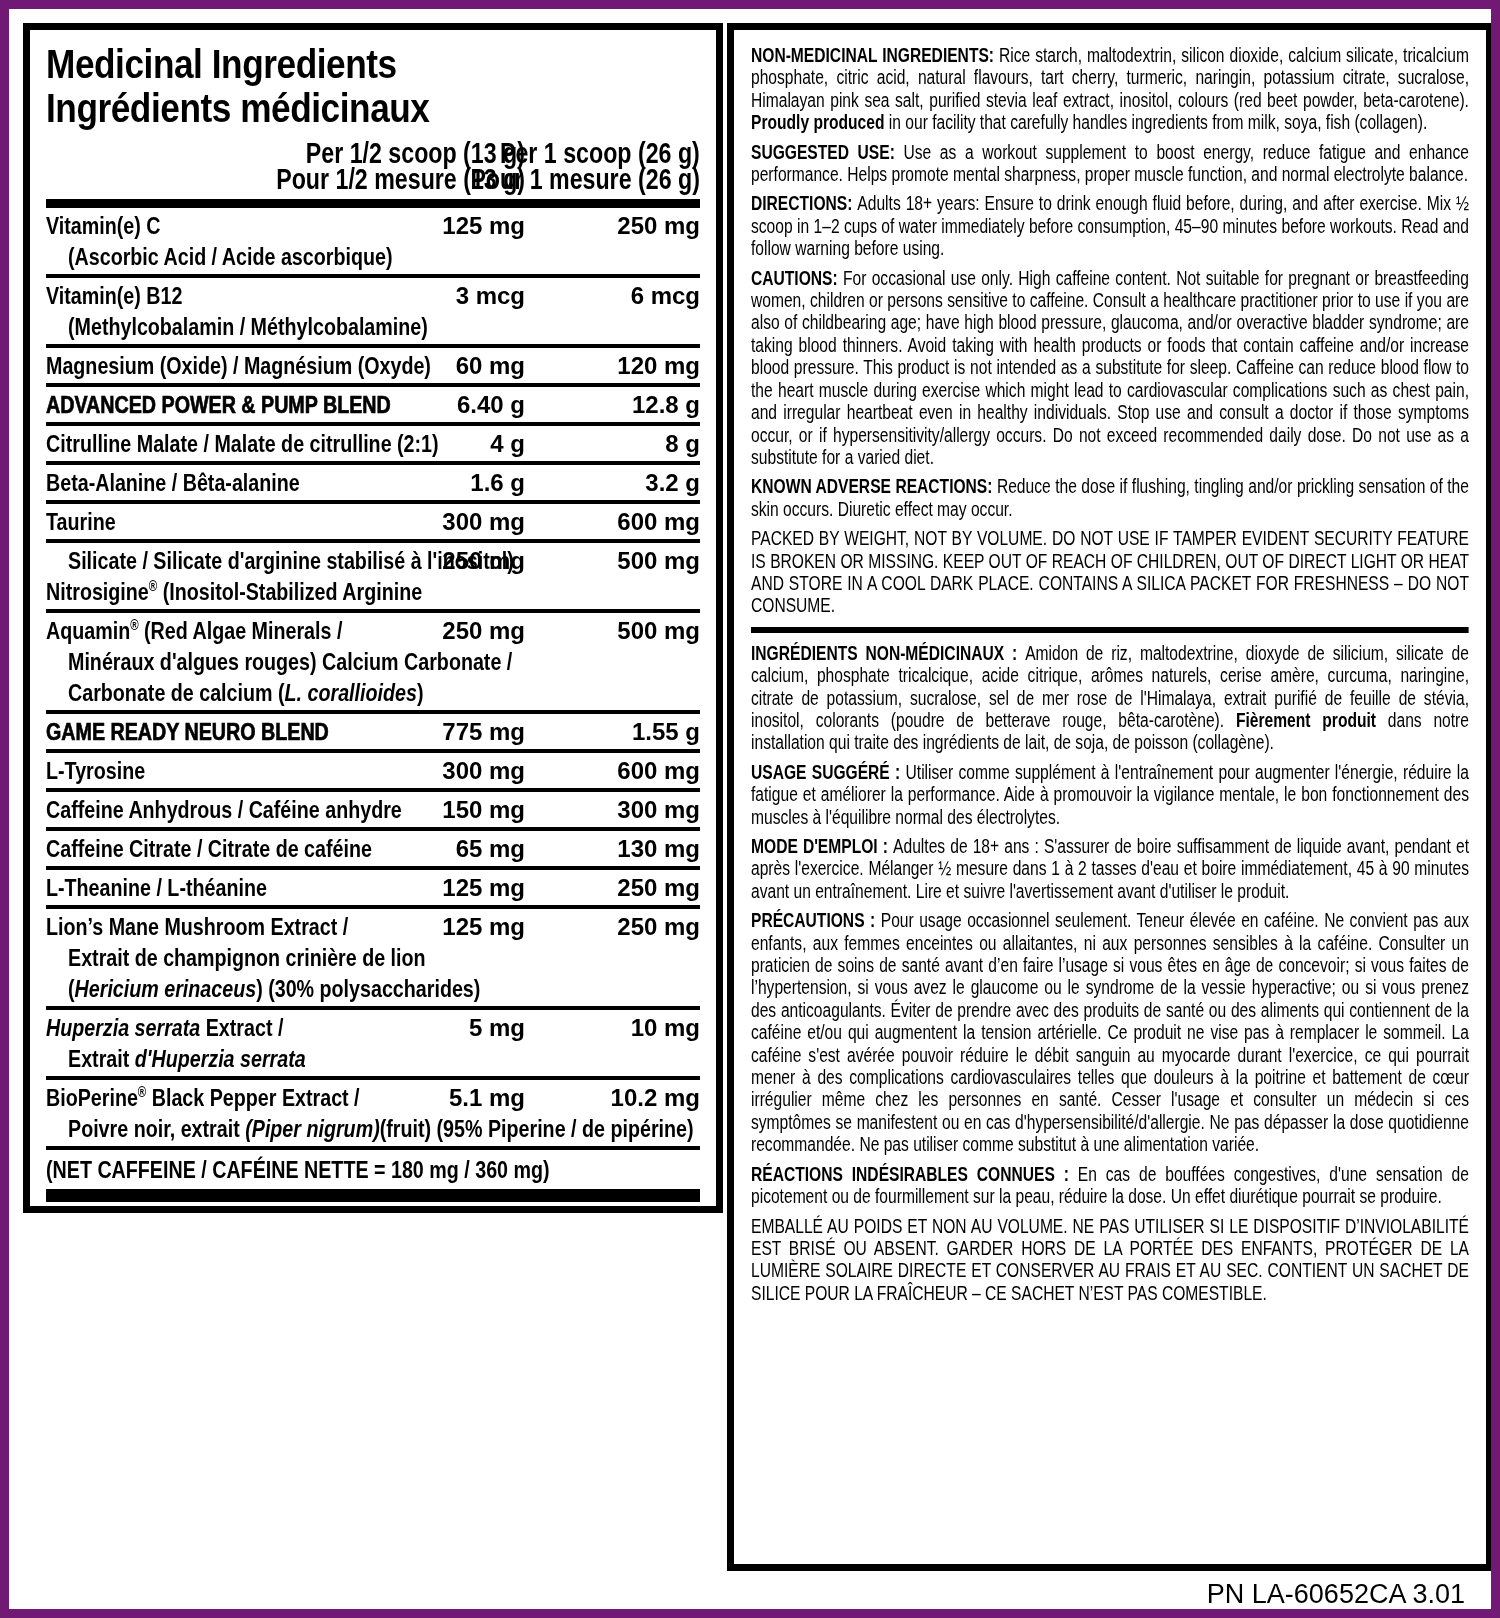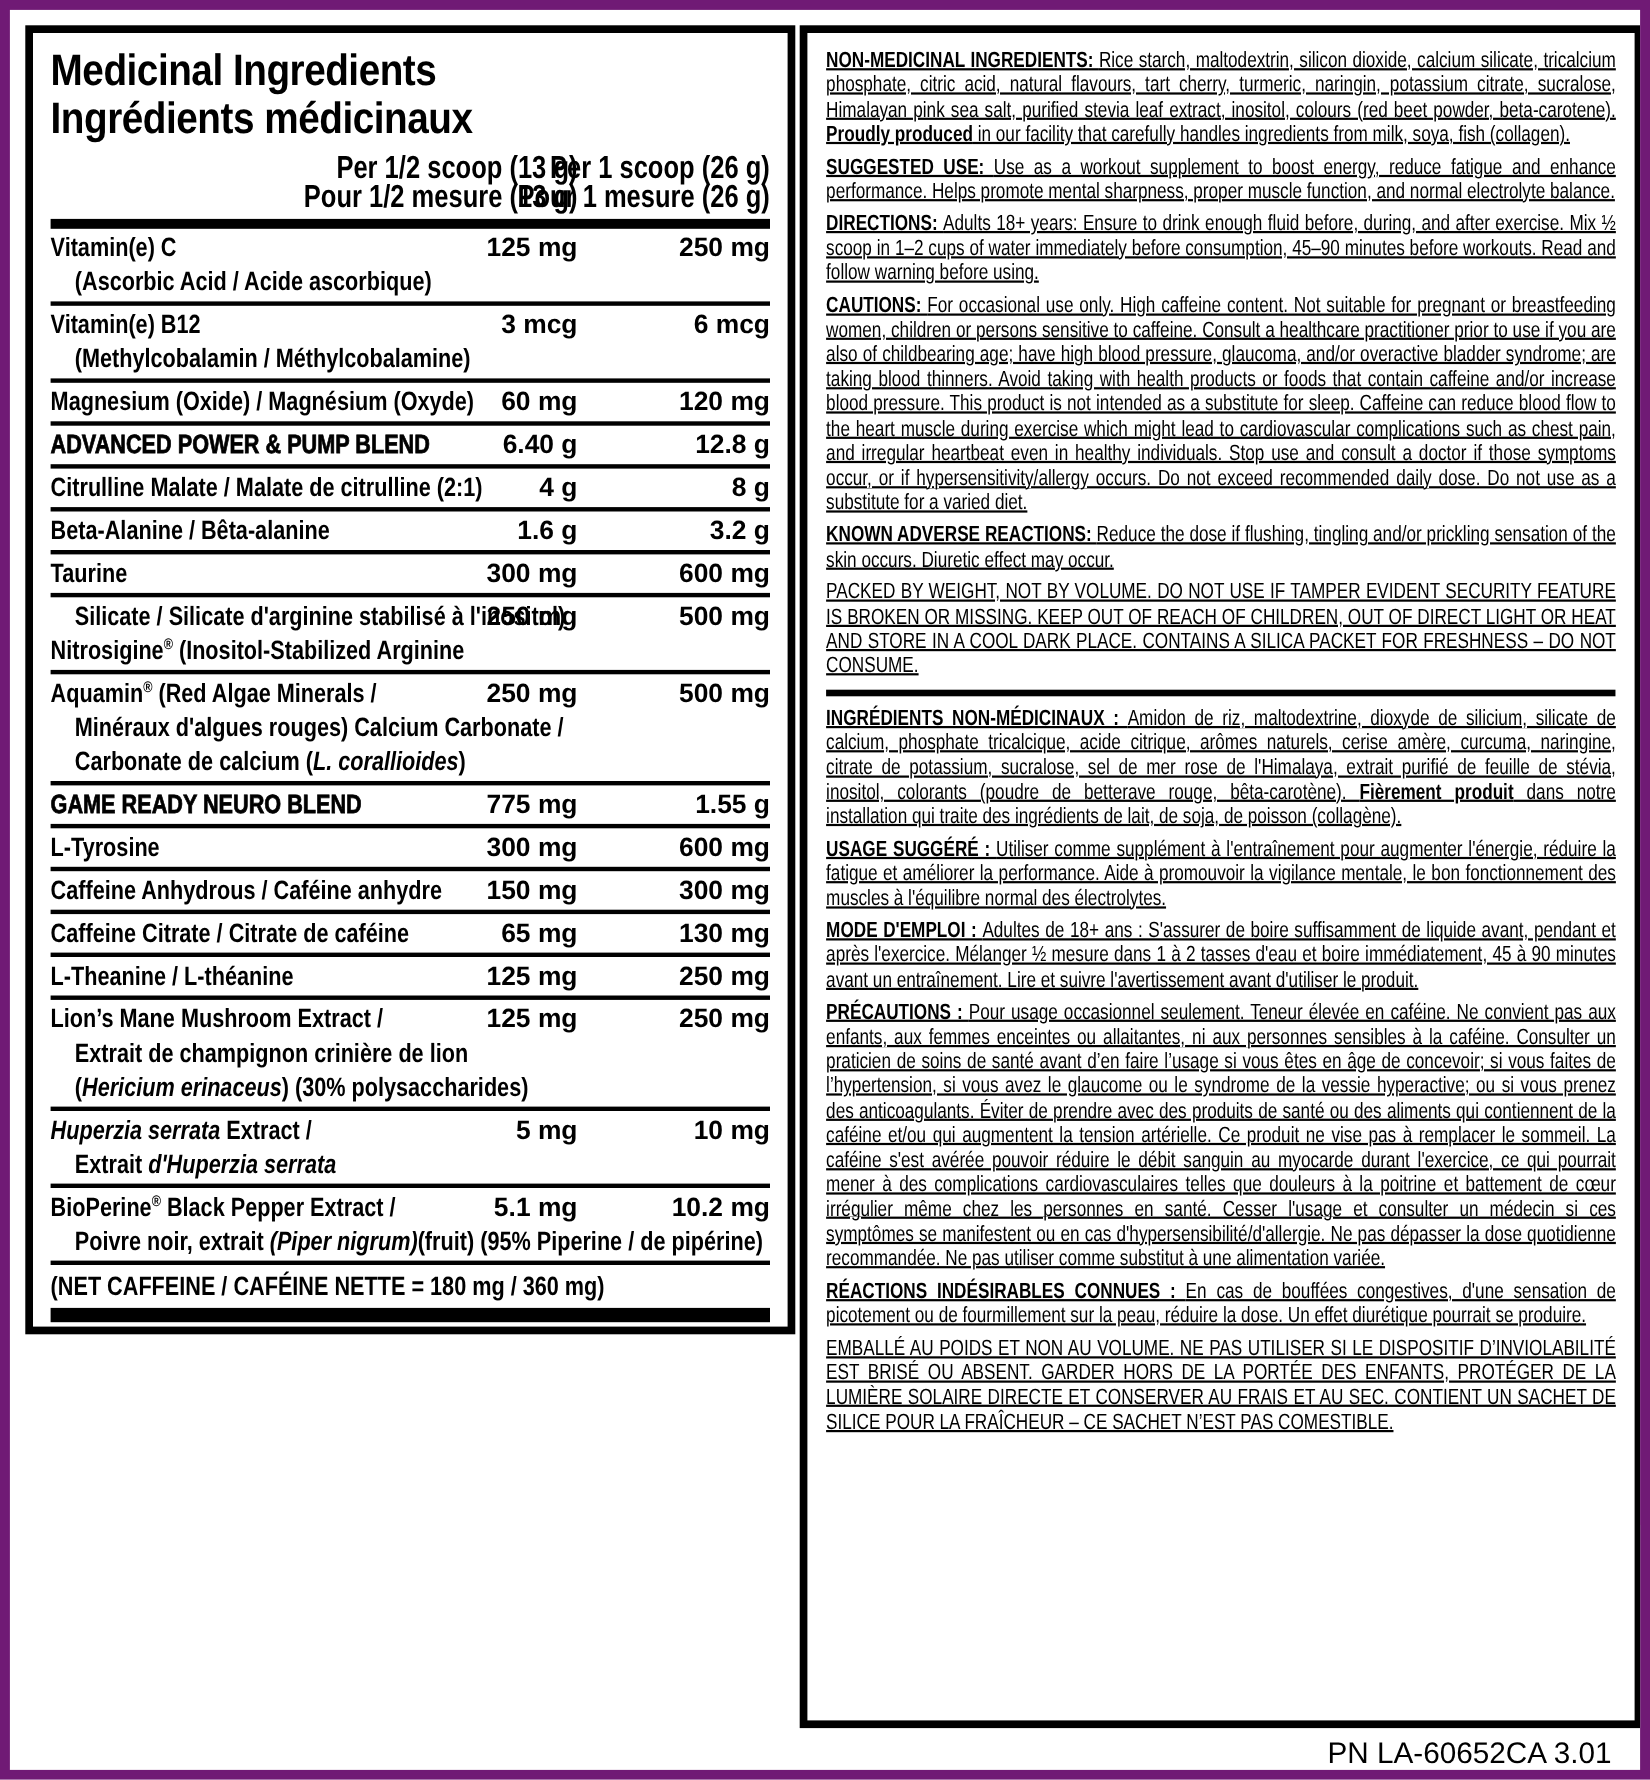--- a/index.html
+++ b/index.html
@@ -33,21 +33,21 @@
   .amt.c1{right:175px;}
   .amt.c2{right:0;}
   .row.blend .cond{-webkit-text-stroke:0.7px #000;}
   .row.span-row{padding:4px 0;}
   sup{font-size:58%;vertical-align:super;line-height:0;}
   .it{font-style:italic;}
   
   .right-box{
     position:absolute;left:718px;top:14px;width:766px;height:1548px;
     box-sizing:border-box;border:7px solid #000;background:#fff;
-    padding:14px 17px;overflow:hidden;text-decoration:underline;
+    padding:14px 17px;overflow:hidden;
   }
   .squeeze{width:128.2%;transform:scaleX(0.78);transform-origin:0 0;}
   .para{margin:0 0 7px 0;font-size:20px;line-height:22.4px;text-align:justify;}
   .para b{font-weight:bold;}
   .divider{height:6px;background:#000;margin:10px 0 9px 0;}
   
   .part-number{position:absolute;right:26px;top:1570px;font-size:27px;letter-spacing:0;}
 </style>
 </head>
 <body>

